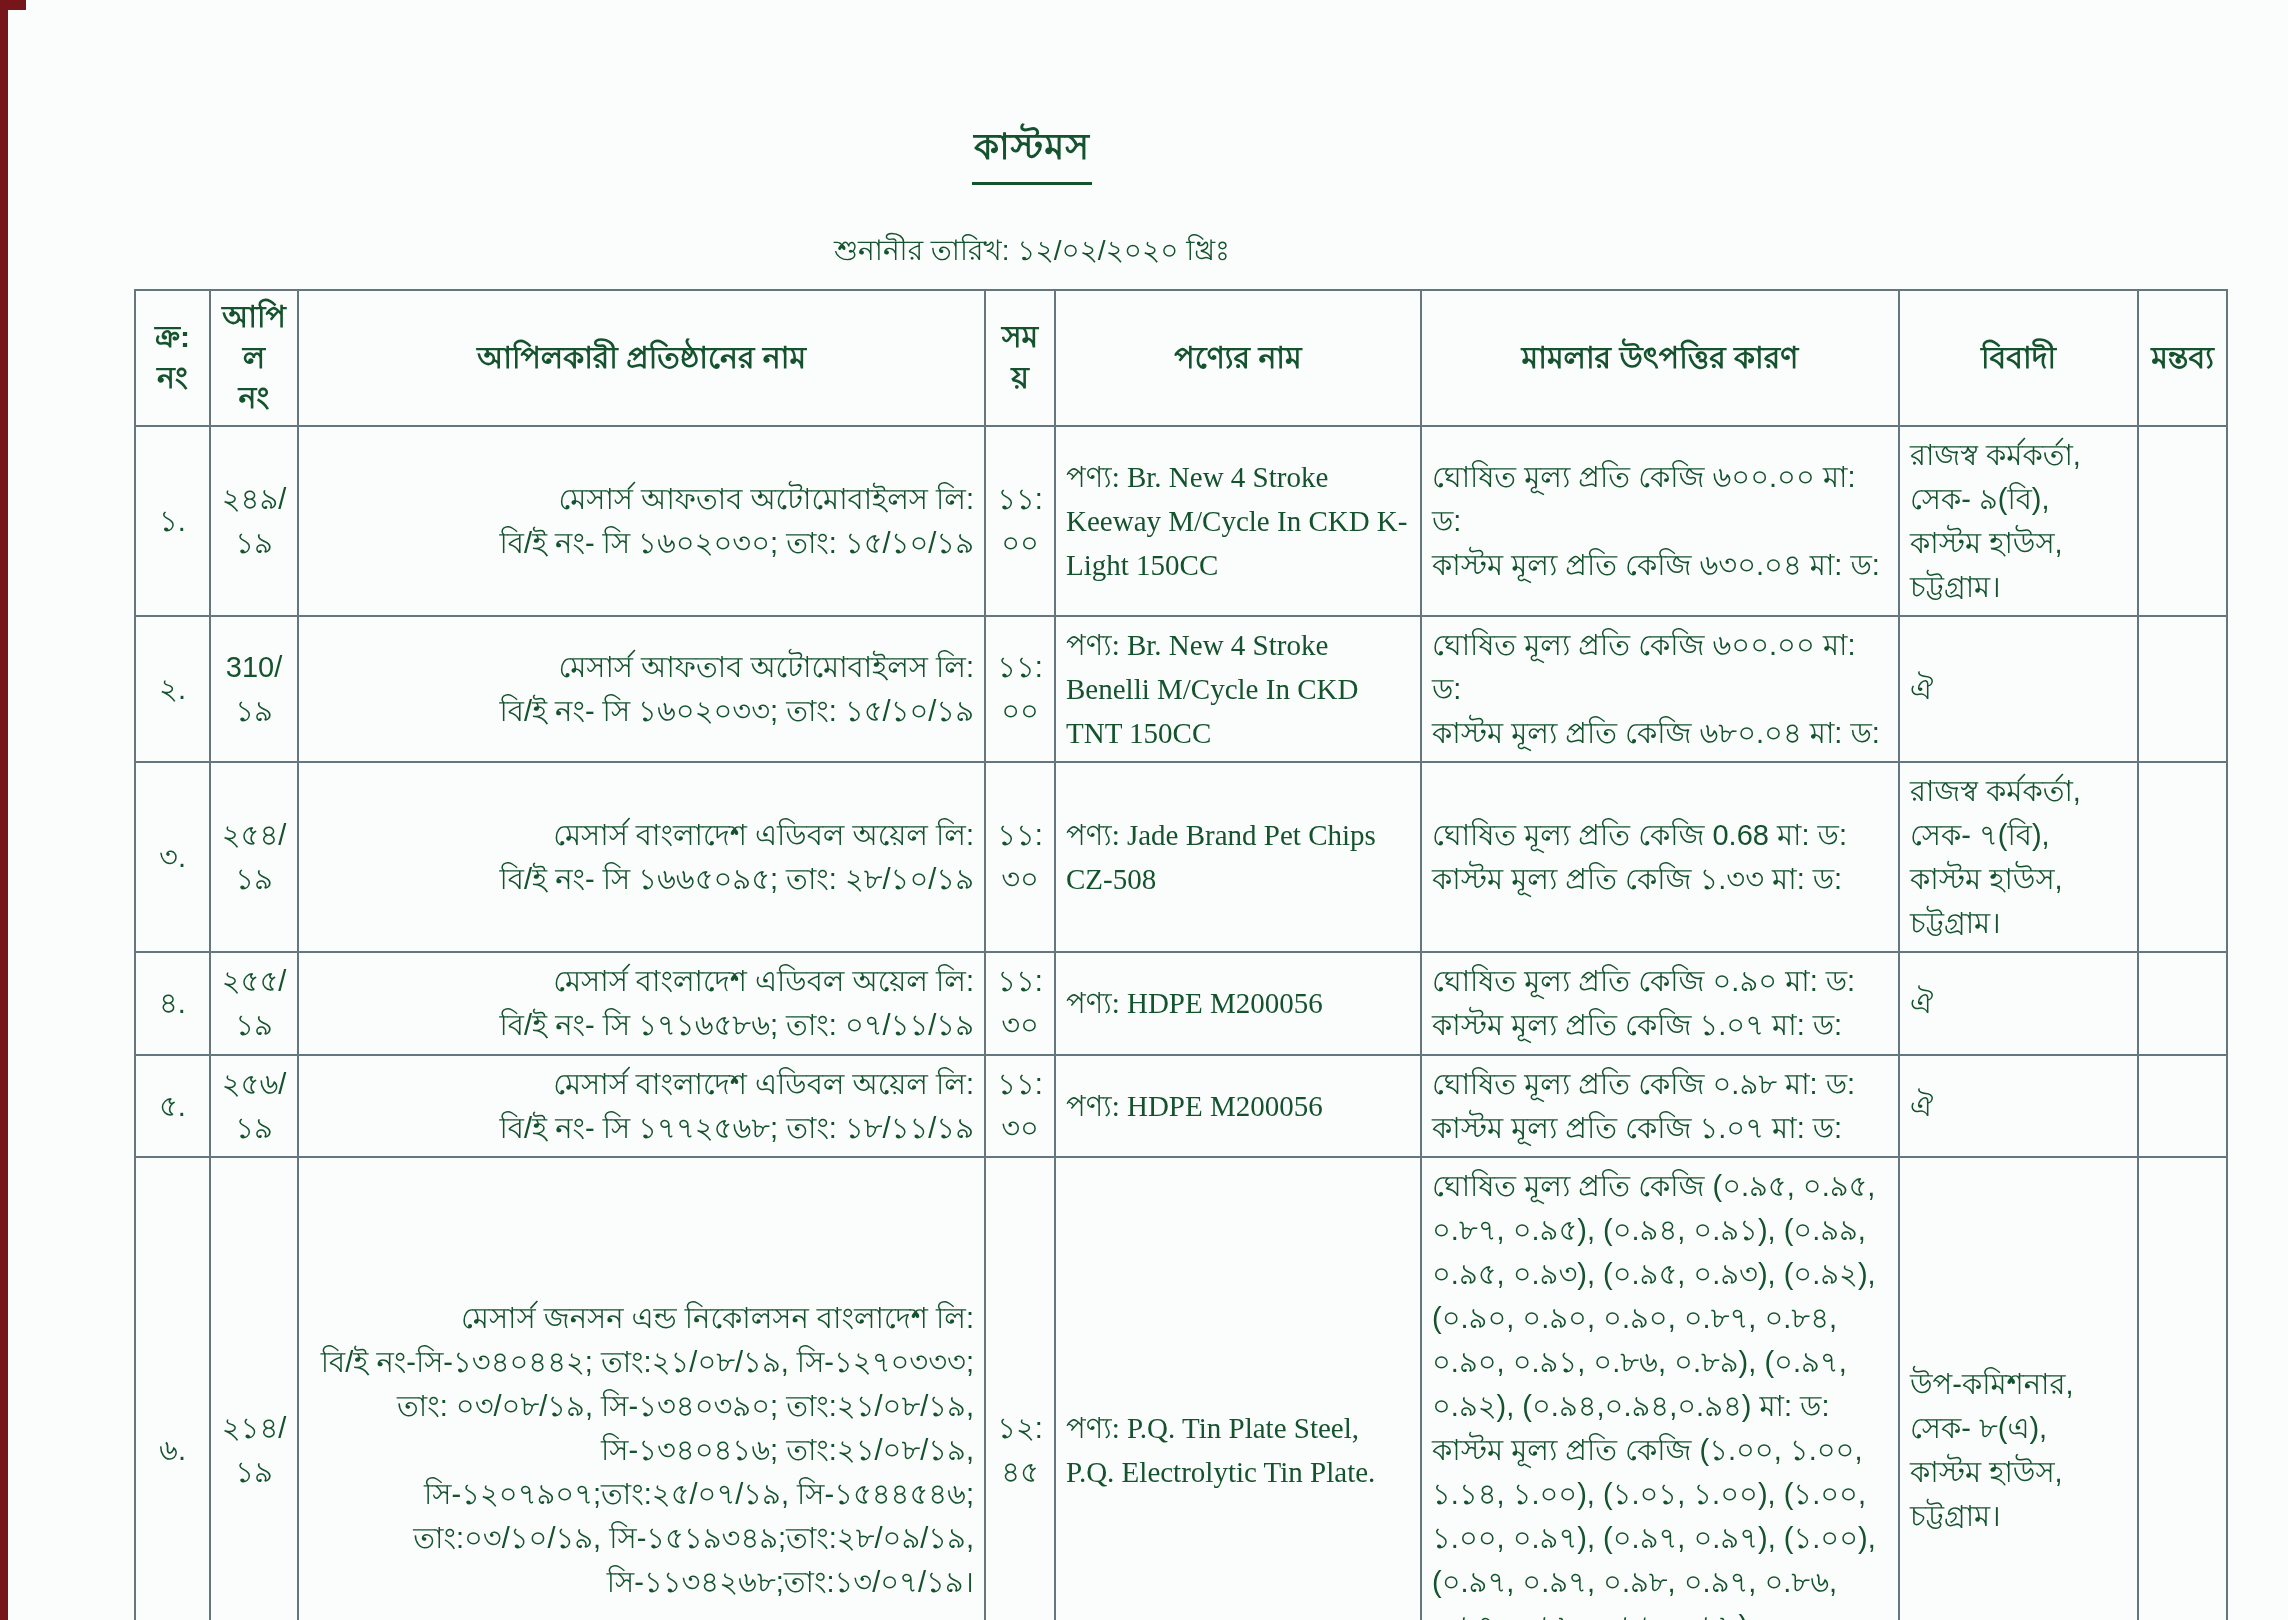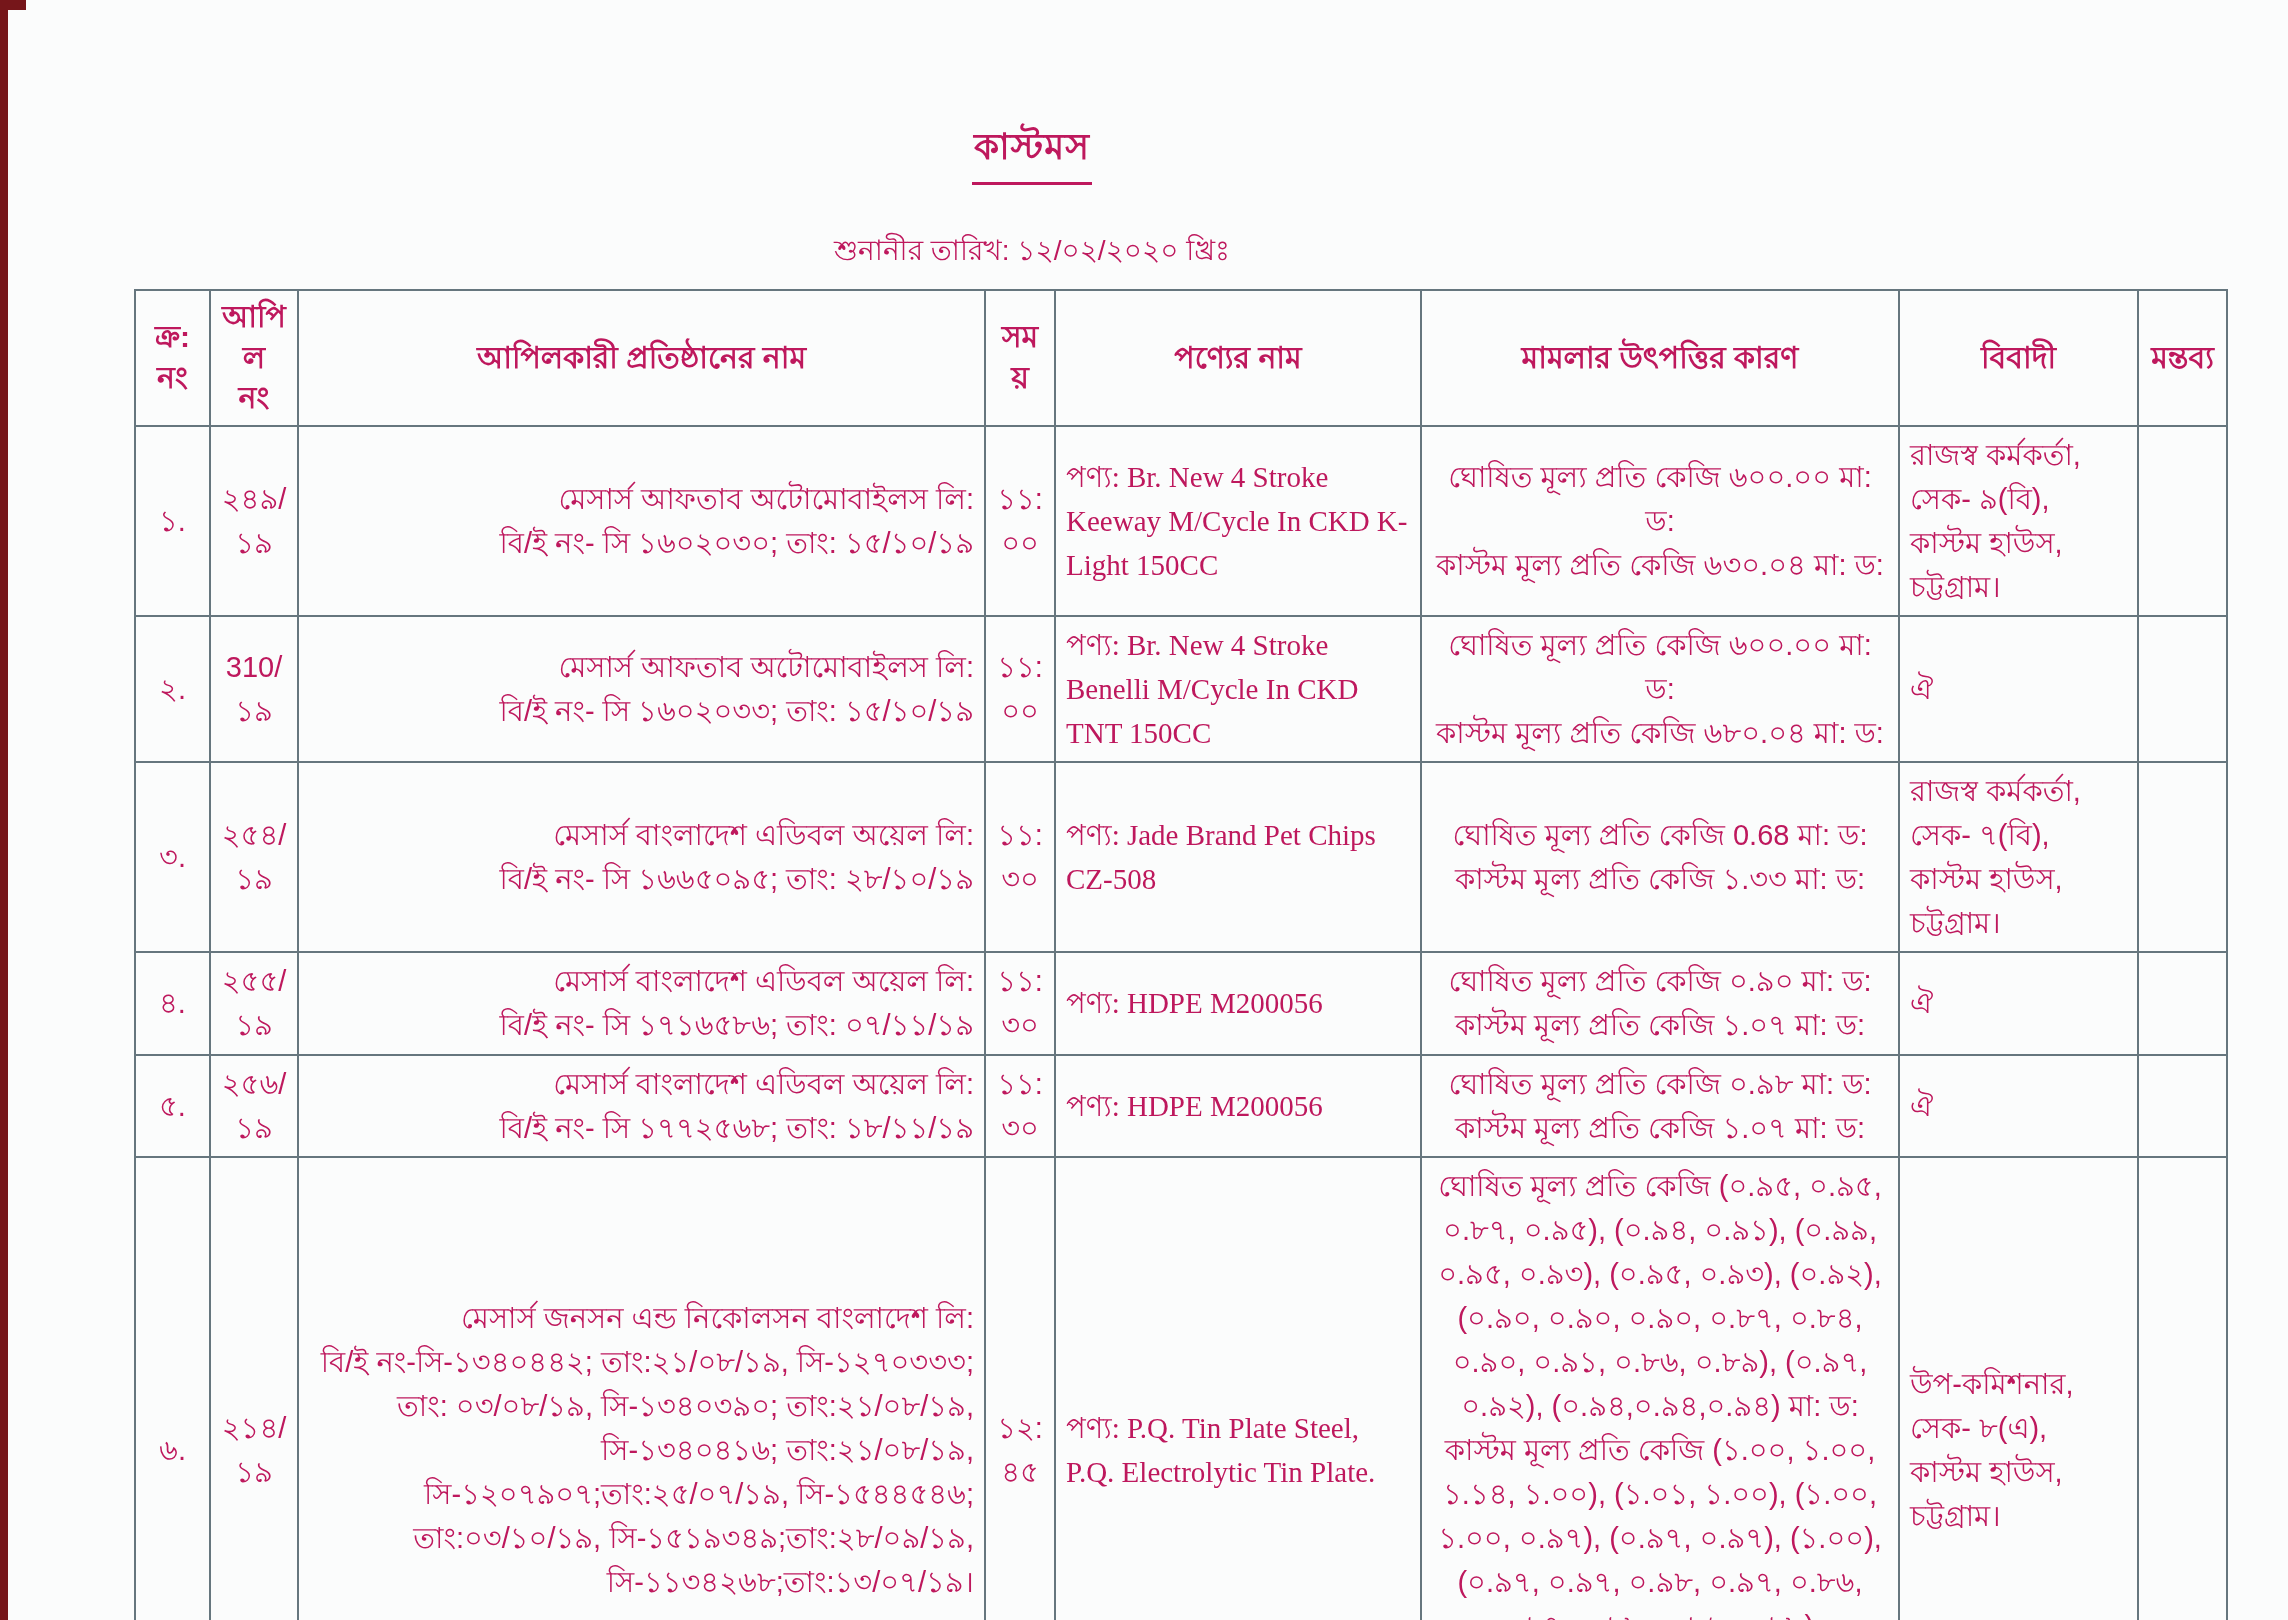--- a/index.html
+++ b/index.html
@@ -5,21 +5,21 @@
   html,body { margin:0; padding:0; }
   body {
     width:2289px; height:1621px;
     font-family:"Liberation Sans", sans-serif;
     background:#f2f3f2;
   }
   .page {
     position:relative;
     width:2289px; height:1621px;
     background:#fbfcfc;
-    color:#be185d;
+    color:#14532d;
     overflow:hidden;
   }
   .edge-strip {
     position:absolute; left:0; top:0;
     width:8px; height:100%;
     background:#76161a;
   }
   .corner-mark {
     position:absolute; left:0; top:0;
     width:26px; height:10px;
@@ -77,21 +77,21 @@
     white-space:pre-line;
   }
   .c-time { padding-left:2px; padding-right:2px;margin-left:7px; }
   .c-product {
     text-align:left;
     padding-left:14px;
     font-family:Liberation Serif, serif;
     font-size:30px;
   }
   .c-cause {
-    text-align:center;
+    text-align:left;
     padding-left:14px; padding-right:8px;
     white-space:pre-line;
     line-height:1.6;
   }
   .c-defendant {
     text-align:left;
     white-space:pre-line;
     line-height:1.55;
     padding-left:4px; padding-right:4px;
   }

